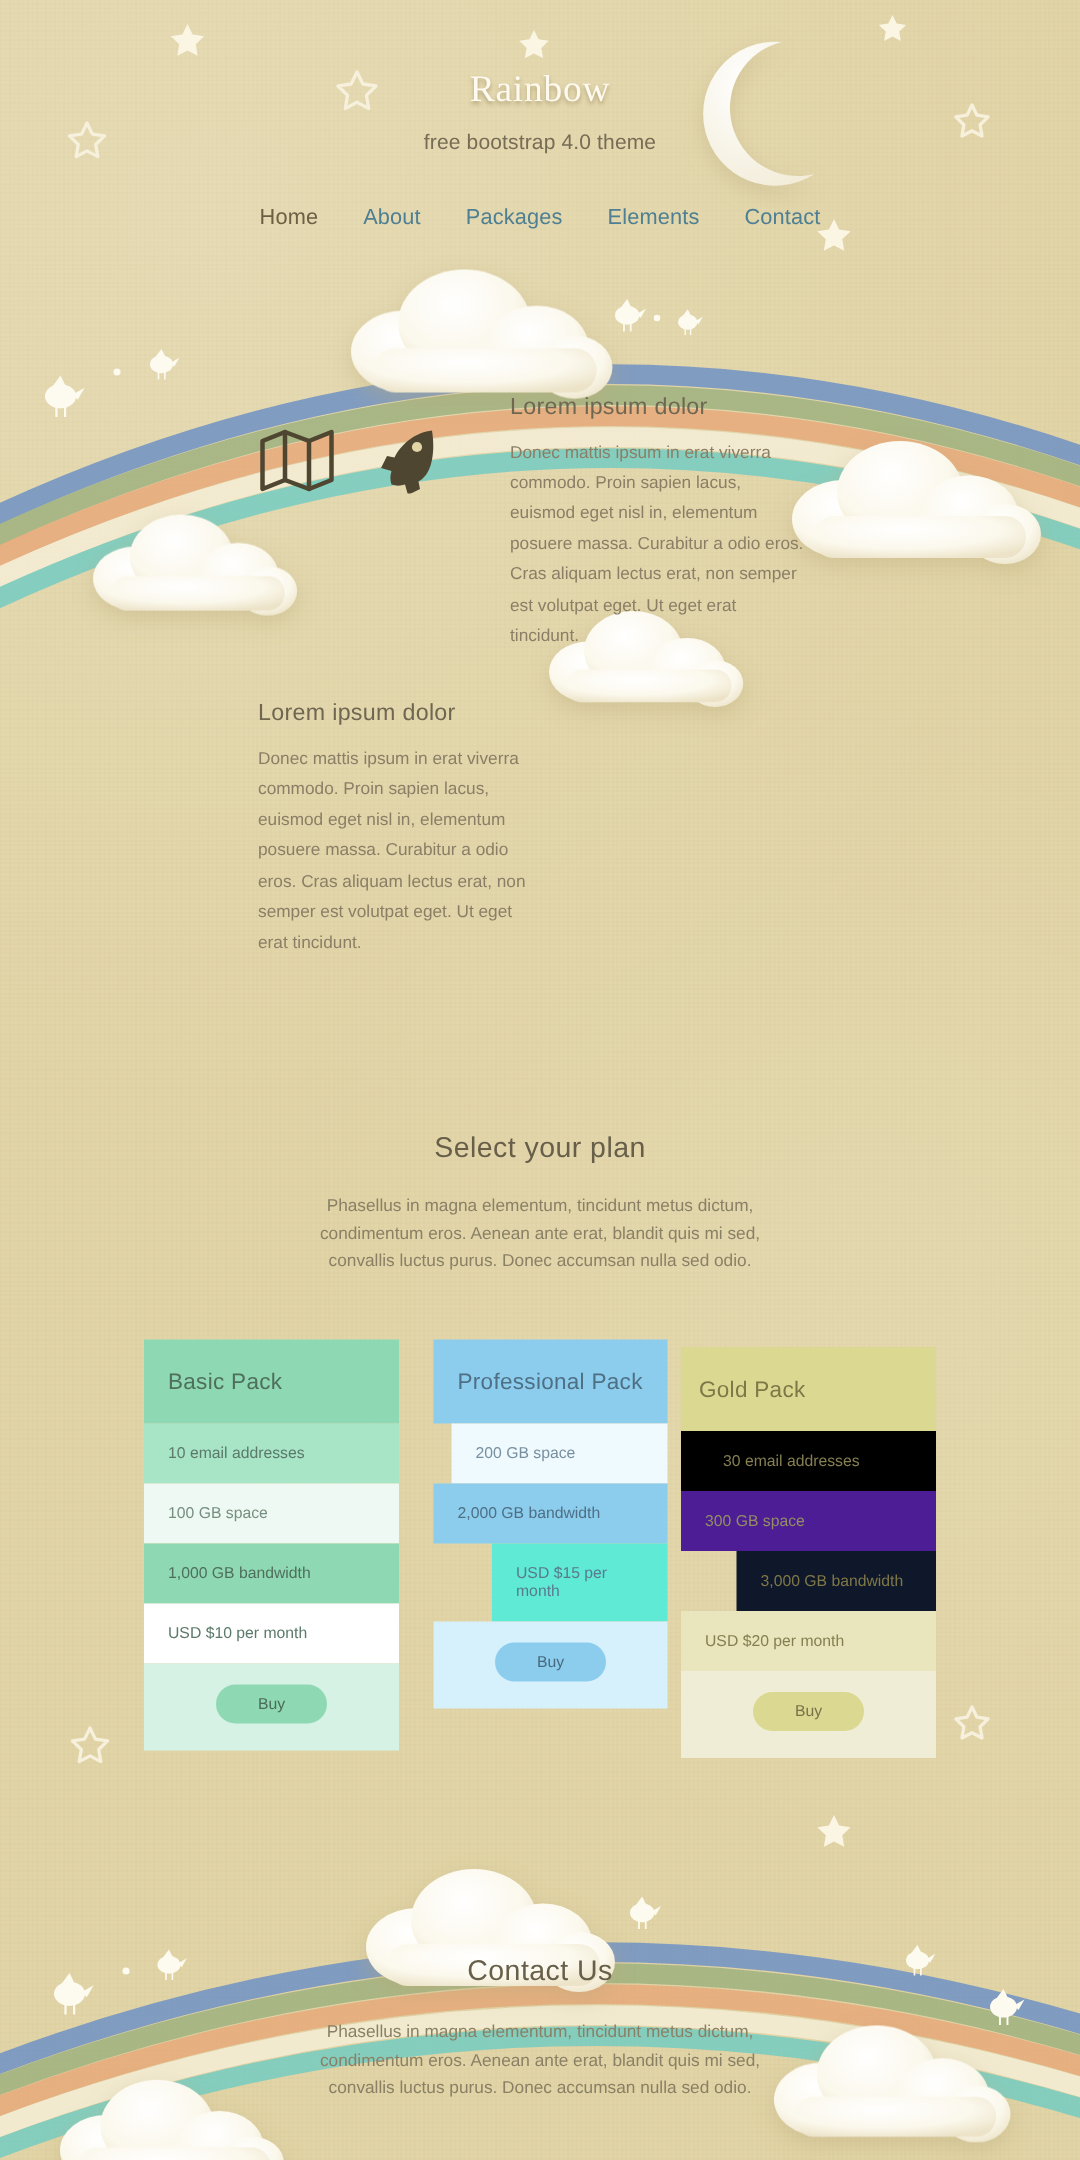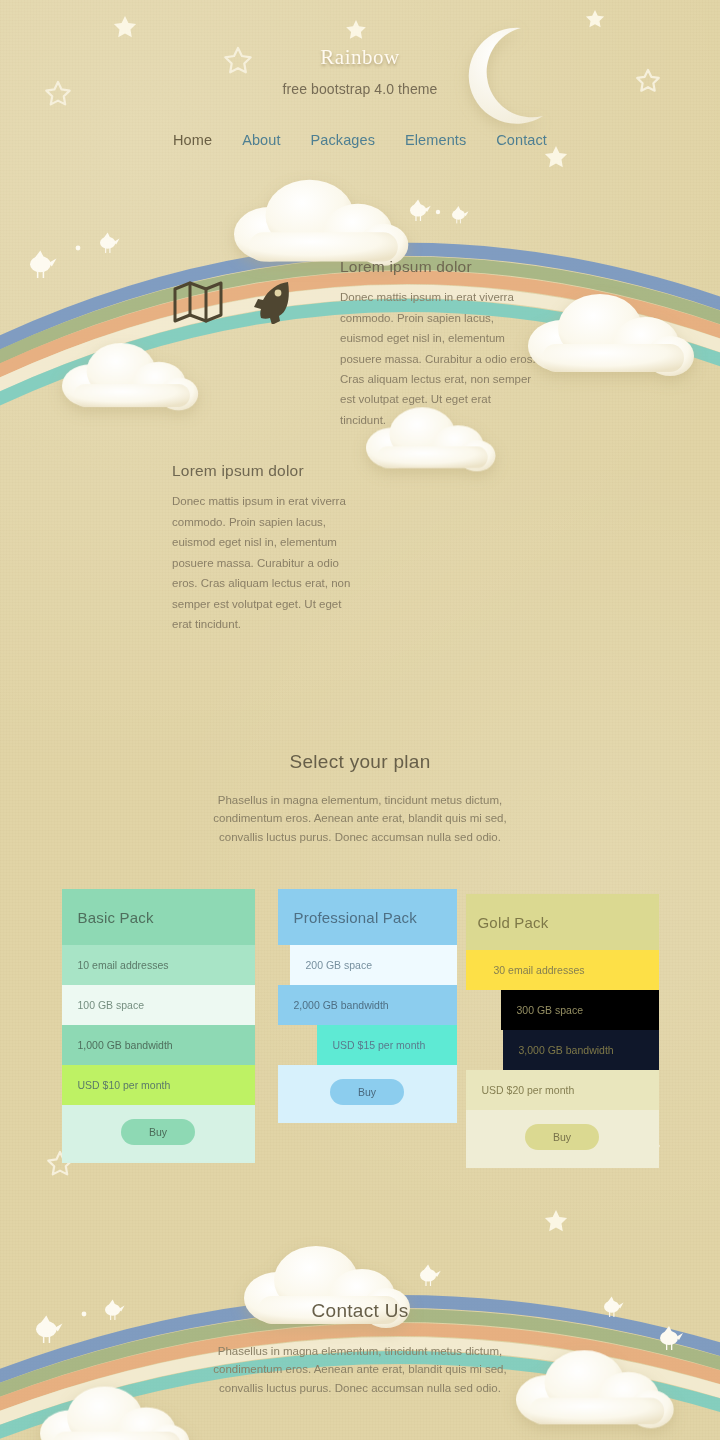--- a/index.html
+++ b/index.html
@@ -29,21 +29,21 @@
   }
 
   .sky-layer { position: absolute; left:0; top:0; width:720px; height:1440px; z-index:1; pointer-events:none; }
 
   .page { position: relative; z-index: 5; width: 720px; }
 
   
   .site-header { padding-top: 46px; text-align: center; position: relative; }
   .brand {
     font-family: "Liberation Serif", serif;
-    font-size: 21px;
+    font-size: 25px;
     color: #fffaf0;
     letter-spacing: .5px;
     text-shadow: 0 2px 3px rgba(120,100,60,.45);
     font-weight: 400;
     line-height: 1.1;
   }
   .tagline { margin-top: 12px; font-size: 14px; color: #776c55; letter-spacing: .1px; }
   .main-nav { margin-top: 29px; display: flex; justify-content: center; gap: 0; }
   .nav-link {
     font-size: 14.5px; color: #4e7f92; text-decoration: none;
@@ -63,53 +63,53 @@
   .feature-row-2 .feature-body { max-width: 190px; }
 
   
   .pricing { padding-top: 116px; text-align: center; }
   .section-title { font-size: 19px; font-weight: 400; color: #675f49; letter-spacing:.3px; }
   .section-sub {
     margin: 18px auto 0; max-width: 300px;
     font-size: 11.5px; line-height: 1.62; color: #8a8066;
   }
   .plans { margin-top: 42px; display: flex; justify-content: center; align-items: flex-start; }
-  .plan { width: 193px; text-align: left; }
+  .plan { width: 170px; text-align: left; }
   .plan.plan-basic { margin-right: 9px; }
   .plan.plan-pro { margin-right: 9px; padding-left: 14px; }
   .plan.plan-gold { padding-top: 5px; }
   .plan-head { padding: 20px 16px 19px; font-size: 15px; letter-spacing:.2px; }
   .plan-feature { padding: 14px 16px; font-size: 10.5px; }
   .plan-foot { padding: 14px 16px 18px; text-align: center; }
   .buy-btn {
     display:inline-block; border: 0; border-radius: 20px;
     padding: 7px 28px; font-size: 10.5px; cursor: pointer;
     font-family: "Liberation Sans", sans-serif;
   }
 
   
   .plan-basic .plan-head { background:#8ed9b4; color:#4f6f5d; }
   .plan-basic .f0 { background:#a8e4c6; color:#5b7a69; }
   .plan-basic .f1 { background:#edf9f2; color:#768f80; }
   .plan-basic .f2 { background:#8ed9b4; color:#4f6f5d; }
-  .plan-basic .f3 { background:#bef264; color:#5b7a69; }
+  .plan-basic .f3 { background:#ffffff; color:#5b7a69; }
   .plan-basic .plan-foot { background:#d6f2e4; }
   .plan-basic .buy-btn { background:#8ed9b4; color:#4a6b58; }
   
   .plan-pro .plan-head { background:#8ccdee; color:#4e6f84; }
   .plan-pro .f0 { background:#a6dcf4; color:#5a7a8d; }
   .plan-pro .f1 { background:#effaff; color:#77909f;margin-left:12px; }
   .plan-pro .f2 { background:#8ccdee; color:#4e6f84; }
   .plan-pro .f3 { background:#5eead4; color:#5a7a8d;margin-left:39px; }
   .plan-pro .plan-foot { background:#d7f1fc; }
   .plan-pro .buy-btn { background:#8ccdee; color:#49697e; }
   
   .plan-gold .plan-head { background:#dbd991; color:#7e7848;padding-left:12px; }
-  .plan-gold .f0 { background:#fde047; color:#857f51;padding-left:28px; }
-  .plan-gold .f1 { background:#000000; color:#948e62;margin-left:35px; }
+  .plan-gold .f0 { background:#000000; color:#857f51;padding-left:28px; }
+  .plan-gold .f1 { background:#4c1d95; color:#948e62; }
   .plan-gold .f2 { background:#0f172a; color:#7e7848;margin-left:37px; }
   .plan-gold .f3 { background:#e9e6bd; color:#857f51; }
   .plan-gold .plan-foot { background:#efedd5; }
   .plan-gold .buy-btn { background:#dbd991; color:#78724a; }
 
   
   .contact { padding-top: 132px; text-align: center; }
   .contact .section-sub { max-width: 310px; margin-top: 20px; }
 </style>
 </head>

